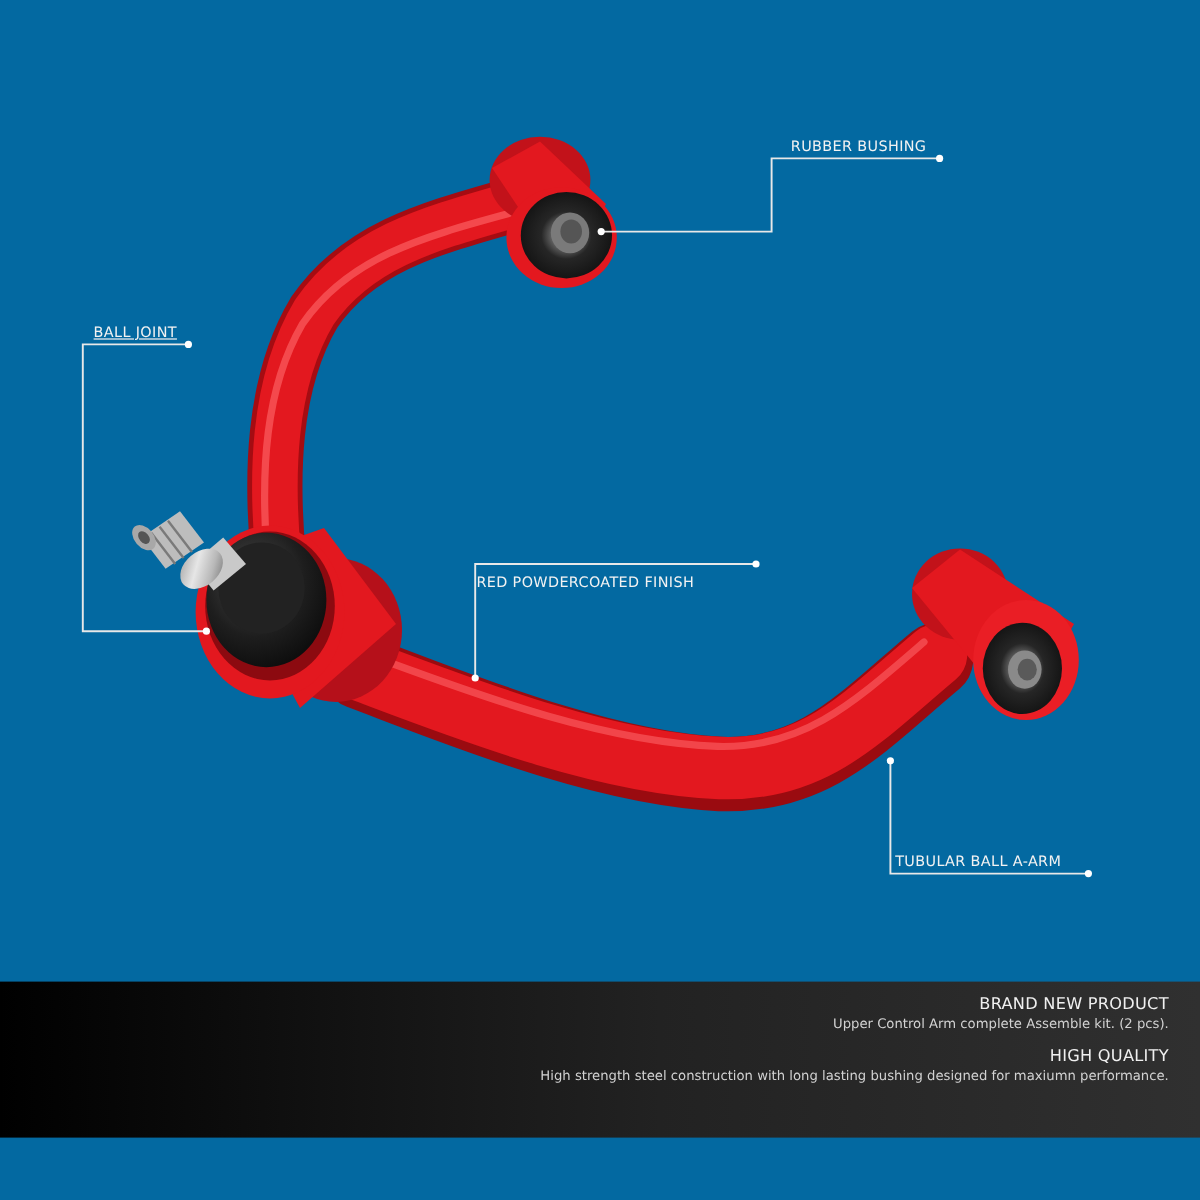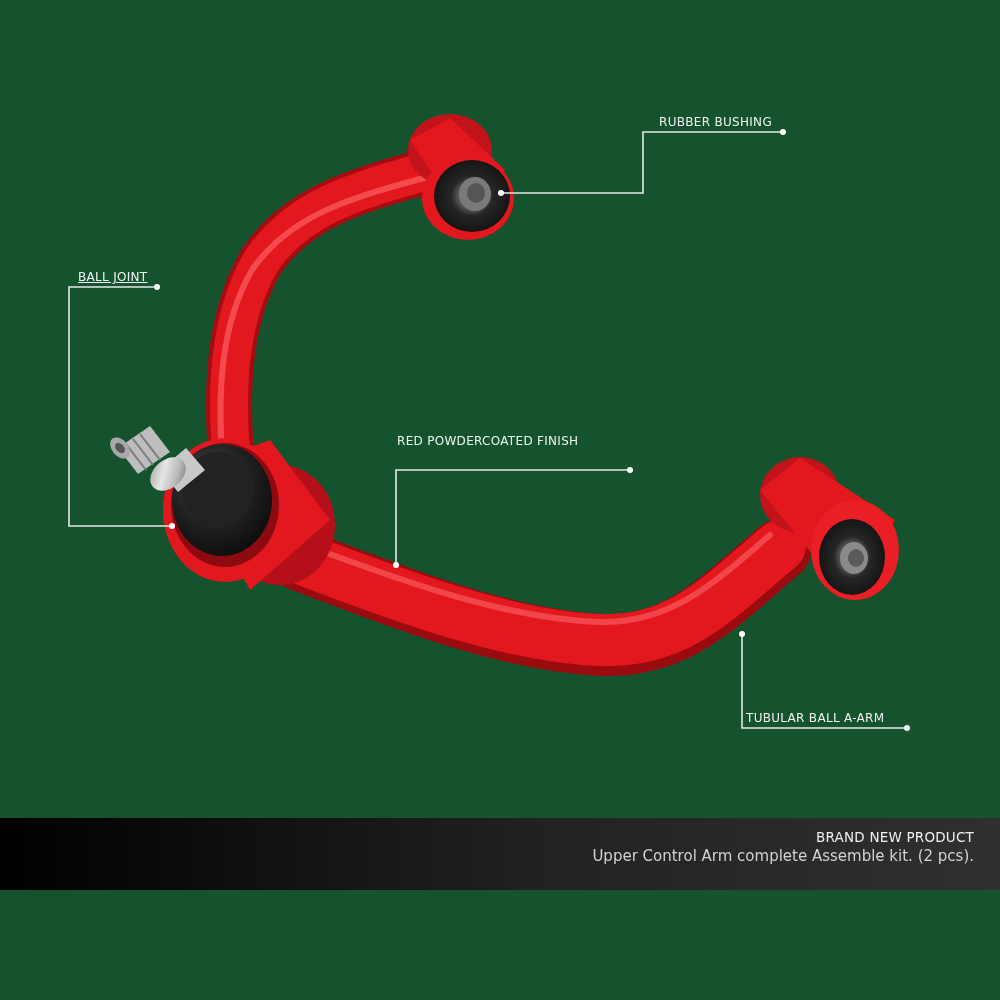--- a/index.html
+++ b/index.html
@@ -1,26 +1,26 @@
 <!DOCTYPE html>
 <html><head>
 <meta charset="utf-8">
 <style>
   html, body { margin: 0; padding: 0; background: #000; }
   body { width: 1000px; height: 1000px; position: relative; overflow: hidden;
          font-family: "DejaVu Sans", "Liberation Sans", sans-serif; }
-  #stage { position: absolute; left: 0; top: 0; width: 1000px; height: 1000px; background: #14532d; }
+  #stage { position: absolute; left: 0; top: 0; width: 1000px; height: 1000px; background: #0369a1; }
   .product { position: absolute; left: 0; top: 0; }
   .callout-label { position: absolute; color: #f2f2f2; font-size: 12px; letter-spacing: 0.3px;
                    white-space: nowrap; line-height: 14px; }
-  .banner { position: absolute; left: 0; top: 818px; width: 1000px; height: 72px;
+  .banner { position: absolute; left: 0; top: 818px; width: 1000px; height: 130px;
             background: linear-gradient(90deg, rgba(0,0,0,1) 0%, rgba(16,16,16,1) 25%, rgba(34,34,34,1) 55%, rgba(48,48,48,1) 100%); }
   .banner .block { position: absolute; right: 26px; text-align: right; color: #e6e6e6; }
   .banner .heading { font-size: 13.5px; color: #f0f0f0; letter-spacing: 0.2px; }
-  .banner .desc { font-size: 15px; color: #d2d2d2; }
+  .banner .desc { font-size: 11px; color: #d2d2d2; }
 </style>
 </head>
 <body>
 
 <div id="stage">
 
   <svg class="product" width="1000" height="1000" viewBox="0 0 1000 1000" xmlns="http://www.w3.org/2000/svg">
     <defs>
       <linearGradient id="tubeV" x1="0" y1="0" x2="1" y2="0">
         <stop offset="0" stop-color="#a50c12"></stop>
@@ -121,25 +121,27 @@
       <circle cx="172" cy="526" r="3"></circle>
       <circle cx="396" cy="565" r="3"></circle>
       <circle cx="630" cy="470" r="3"></circle>
       <circle cx="742" cy="634" r="3"></circle>
       <circle cx="907" cy="728" r="3"></circle>
     </g>
   </svg>
 
   <div class="callout-label" style="left:659px; top:115px;">RUBBER BUSHING</div>
   <div class="callout-label" style="left:78px; top:270px;text-decoration:underline;">BALL JOINT</div>
-  <div class="callout-label" style="left:397px; top:434px;">RED POWDERCOATED FINISH</div>
+  <div class="callout-label" style="left:397px; top:478px;">RED POWDERCOATED FINISH</div>
   <div class="callout-label" style="left:746px; top:711px;">TUBULAR BALL A-ARM</div>
 
   <div class="banner">
     <div class="block" style="top:11px;">
       <div class="heading">BRAND NEW PRODUCT</div>
       <div class="desc" style="margin-top:2px;">Upper Control Arm complete Assemble kit. (2 pcs).</div>
     </div>
     <div class="block" style="top:54px;">
+      <div class="heading">HIGH QUALITY</div>
+      <div class="desc" style="margin-top:2px;">High strength steel construction with long lasting bushing designed for maxiumn performance.</div>
     </div>
   </div>
 
 </div>
 
 </body></html>

